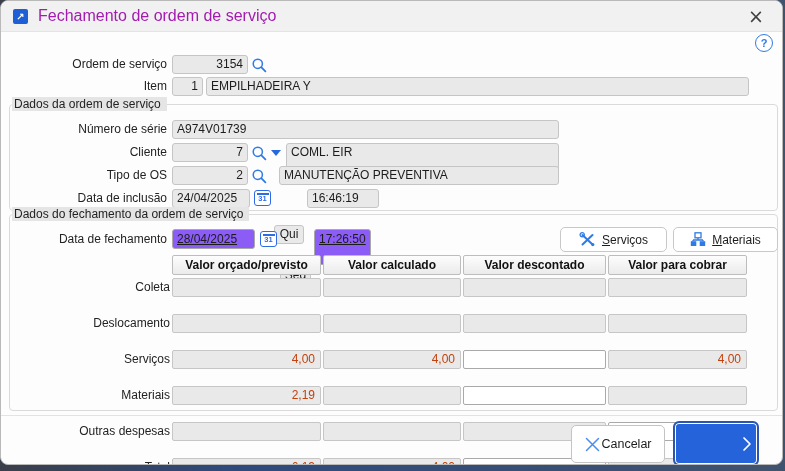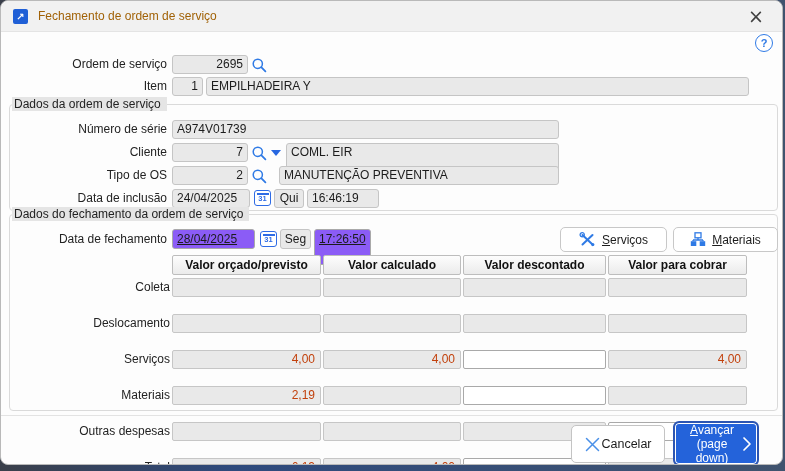--- a/index.html
+++ b/index.html
@@ -21,21 +21,21 @@
     background:#f1f1f1;border-bottom:1px solid #e4e4e4;
     border-radius:8px 8px 0 0;
   }
   .app-icon{
     position:absolute;left:12px;top:8px;width:15px;height:15px;
     background:#1f5fd6;border-radius:2px;color:#fff;
     font-size:10px;line-height:15px;text-align:center;font-weight:bold;
   }
   .title-text{
     position:absolute;left:37px;top:0;line-height:30px;
-    font-size:12px;color:#a16207;
+    font-size:16px;color:#a21caf;
   }
   .close-btn{
     position:absolute;right:8px;top:0;width:36px;height:30px;
     text-align:center;line-height:28px;font-size:19px;color:#404040;
     cursor:pointer;background:none;border:none;padding:0;
     font-family:"DejaVu Sans",sans-serif;
   }
   .help-btn{
     position:absolute;left:754px;top:33px;width:16px;height:16px;
     border:1.6px solid #2f7ae5;border-radius:50%;color:#2f7ae5;
@@ -44,21 +44,21 @@
   }
   
   .lbl{position:absolute;left:0;width:166px;text-align:right;color:#232323;}
   .fld{
     position:absolute;background:#e9e9e9;border:1px solid #c5c5c5;
     border-radius:3px;box-sizing:border-box;padding:0 4px;
     line-height:17px;color:#1c1c1c;overflow:hidden;white-space:nowrap;
   }
   .fld.white{background:#8b5cf6;border-color:#a9a9a9;text-decoration:underline;}
   .fld.num{text-align:right;}
-  .fld.center{text-align:center;padding:0;}
+  .fld.center{text-align:center;padding:0;margin-top:36px;}
   .icon-btn{position:absolute;background:none;border:none;padding:0;cursor:pointer;line-height:0;}
   .dd-arrow{
     position:absolute;width:0;height:0;cursor:pointer;
     border-left:5px solid transparent;border-right:5px solid transparent;
     border-top:6px solid #2767e0;
   }
   .cal-icon{
     position:absolute;width:15px;height:14px;border:1.4px solid #2e6be5;
     border-radius:3px;color:#2e6be5;font-size:7.5px;font-weight:bold;
     text-align:center;line-height:16px;background:#fff;cursor:pointer;
@@ -132,21 +132,21 @@
 
   <div class="titlebar">
     <div class="app-icon">↗</div>
     <div class="title-text">Fechamento de ordem de serviço</div>
     <button class="close-btn">×</button>
   </div>
 
   <button class="help-btn">?</button>
 
   <div class="lbl" style="top:54px;line-height:19px;">Ordem de serviço</div>
-  <div class="fld num" style="left:171px;top:54px;width:76px;height:19px;">2695</div>
+  <div class="fld num" style="left:171px;top:54px;width:76px;height:19px;">3154</div>
   <button class="icon-btn" style="left:250px;top:56px;">
     <svg width="17" height="17" viewBox="0 0 17 17">
         <circle cx="6.8" cy="6.8" r="4.6" fill="none" stroke="#2f7ae5" stroke-width="1.5"></circle>
         <line x1="10.2" y1="10.2" x2="14.4" y2="14.4" stroke="#2f7ae5" stroke-width="1.8" stroke-linecap="round"></line>
       </svg>
   </button>
 
   <div class="lbl" style="top:76px;line-height:19px;">Item</div>
   <div class="fld num" style="left:171px;top:76px;width:31px;height:19px;">1</div>
   <div class="fld" style="left:205px;top:76px;width:543px;height:19px;">EMPILHADEIRA Y</div>
@@ -261,24 +261,20 @@
   <div class="footer-sep"></div>
   <button class="cancel-btn">
     <span style="line-height:0;">
       <svg width="17" height="17" viewBox="0 0 17 17">
           <path d="M2.5 2.5 L14.5 14.5 M14.5 2.5 L2.5 14.5" stroke="#4a90e8" stroke-width="1.5" stroke-linecap="round"></path>
         </svg>
     </span>
     <span>Cancelar</span>
   </button>
   <button class="advance-btn">
-    <span class="advance-txt">
-      <span><span class="u">A</span>vançar</span><br>
-      <span>(page down)</span>
-    </span>
     <span class="advance-chevron" style="line-height:0;">
       <svg width="10" height="16" viewBox="0 0 10 16">
           <polyline points="2,2 8,8 2,14" fill="none" stroke="#ffffff" stroke-width="1.7" stroke-linecap="round" stroke-linejoin="round"></polyline>
         </svg>
     </span>
   </button>
 
 </div>
 
 </body></html>

